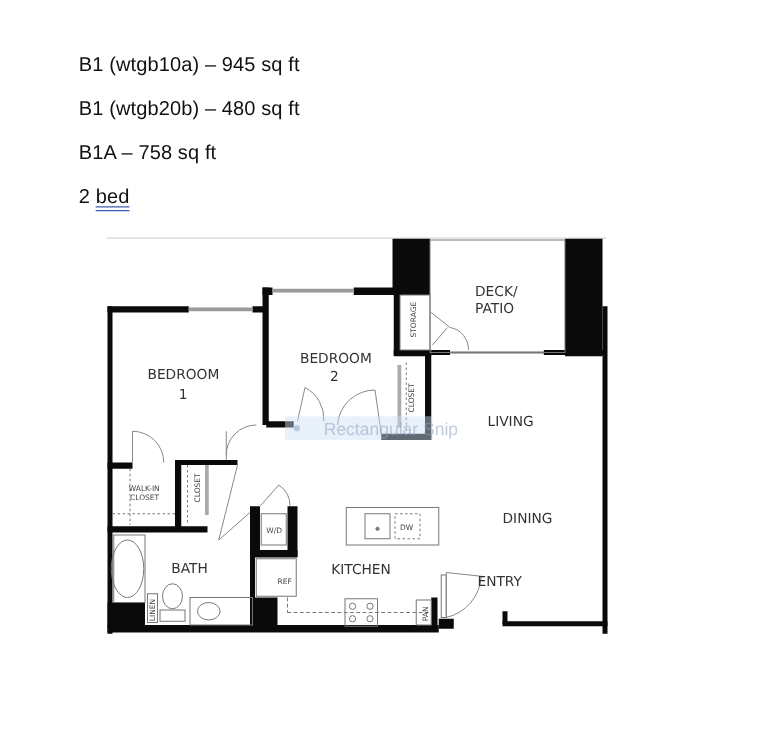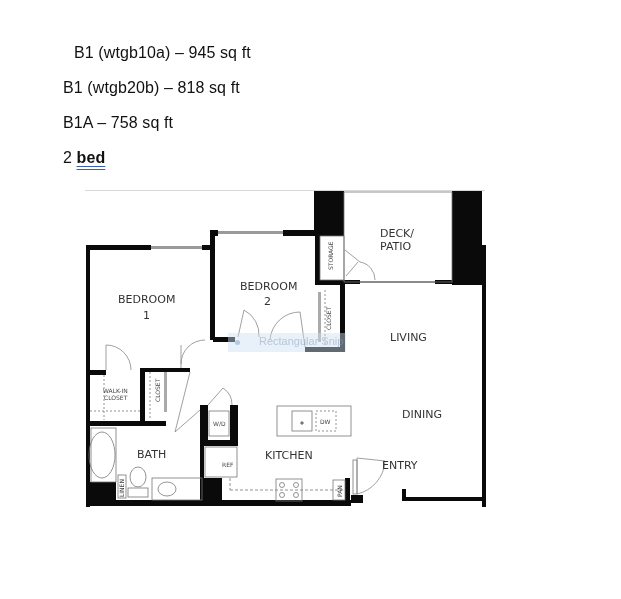--- a/index.html
+++ b/index.html
@@ -1,35 +1,35 @@
 <!DOCTYPE html>
 <html><head>
 <meta charset="utf-8">
 <style>
   html, body { margin: 0; padding: 0; background: #ffffff; }
   body { width: 621px; height: 599px; position: relative; overflow: hidden; font-family: "Liberation Sans", sans-serif; }
   .spec { position: absolute; left: 63px; font-family: "Liberation Sans", sans-serif; font-size: 16px; color: #111; letter-spacing: 0.1px; }
-  .spec-1 { top: 44px; margin-left: 11px; }
+  .spec-1 { top: 44px; }
   .spec-2 { top: 79px; }
   .spec-3 { top: 114px; }
   .spec-4 { top: 149px; }
-  .bed-word { text-decoration: underline; text-decoration-color: #3a5fb0; text-decoration-style: double; text-underline-offset: 3px; font-weight: bold; }
+  .bed-word { text-decoration: underline; text-decoration-color: #3a5fb0; text-decoration-style: double; text-underline-offset: 3px; }
   .rule { position: absolute; left: 85px; top: 190px; width: 400px; height: 1px; background: #d8d8d8; }
   .plan { position: absolute; left: 0; top: 0; }
   .lbl { font-family: "DejaVu Sans", sans-serif; fill: #333; font-size: 11px; }
   .lbl-sm { font-family: "DejaVu Sans", sans-serif; fill: #444; font-size: 6px; }
   .snip { position: absolute; left: 228px; top: 333px; width: 118px; height: 19px; background: rgba(205,225,245,0.45); }
   .snip-dot { position: absolute; left: 7px; top: 7px; width: 5px; height: 5px; border-radius: 50%; background: rgba(150,175,210,0.6); }
-  .snip-txt { position: absolute; left: 31px; top: 2px; font-size: 11px; color: rgba(140,160,190,0.55); font-family: "Liberation Sans", sans-serif; white-space: nowrap; }
+  .snip-txt { position: absolute; left: 31px; top: 2px; font-size: 14px; color: rgba(140,160,190,0.55); font-family: "Liberation Sans", sans-serif; white-space: nowrap; }
 </style>
 </head>
 <body>
 
 <div class="spec spec-1">B1 (wtgb10a) – 945 sq ft</div>
-<div class="spec spec-2">B1 (wtgb20b) – 818 sq ft</div>
+<div class="spec spec-2">B1 (wtgb20b) – 480 sq ft</div>
 <div class="spec spec-3">B1A – 758 sq ft</div>
 <div class="spec spec-4"><span>2 </span><span class="bed-word">bed</span></div>
 
 <div class="rule"></div>
 
 <svg class="plan" width="621" height="599" viewBox="0 0 621 599">
 
   <g fill="#0a0a0a">
 
     <rect x="314" y="191" width="30" height="45"></rect>

